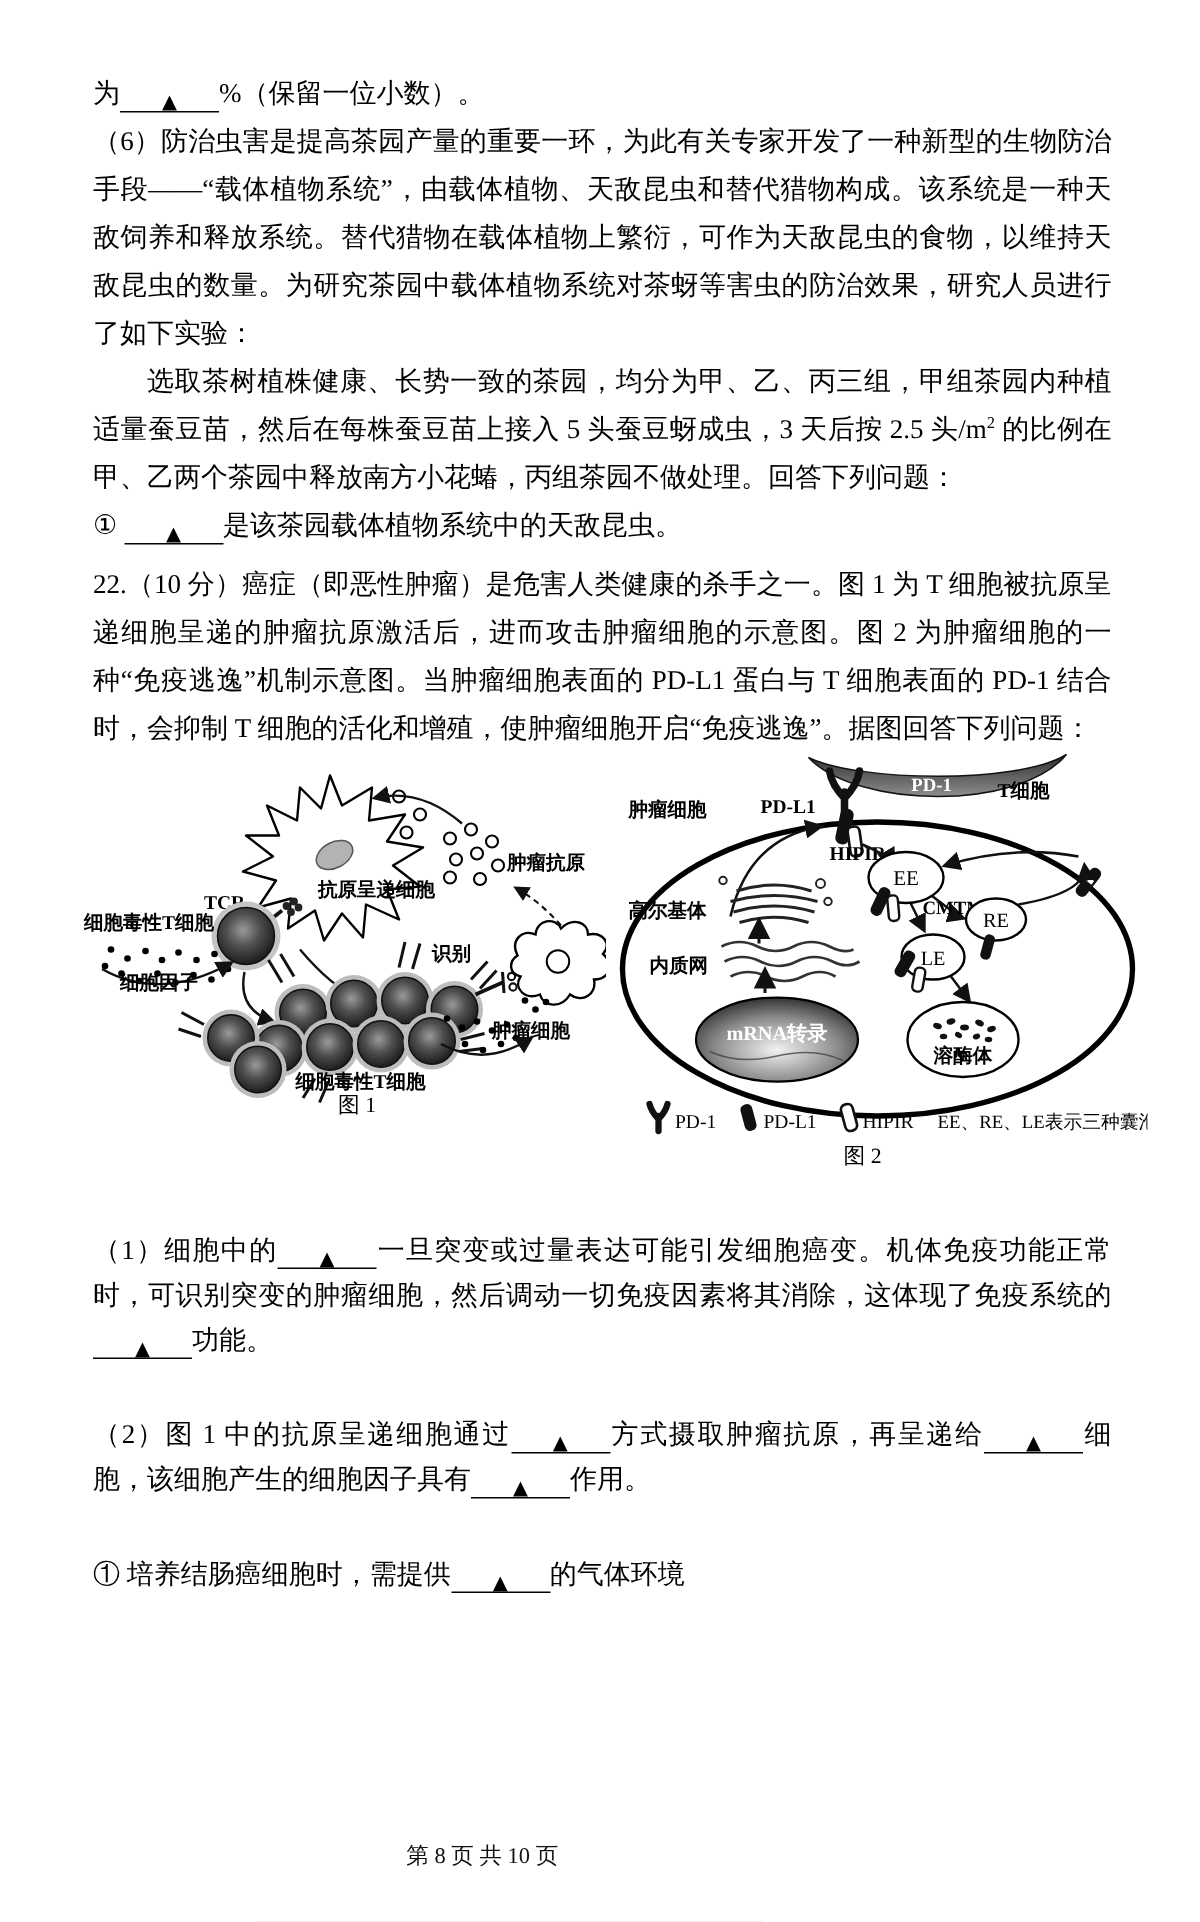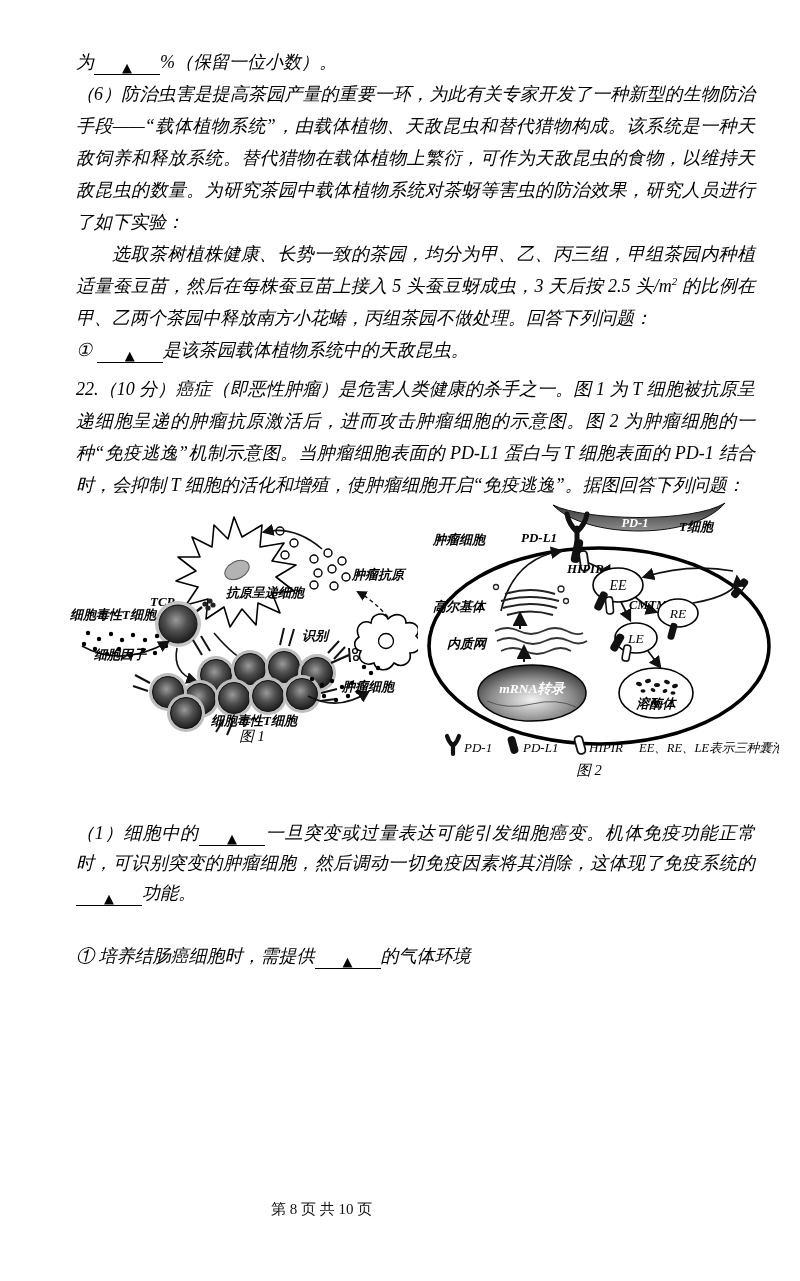--- a/index.html
+++ b/index.html
@@ -1,35 +1,35 @@
 <!DOCTYPE html>
 <html><head>
 <meta charset="utf-8">
 <style>
   html,body{margin:0;padding:0;background:#e8e8e8;}
   .page{position:relative;width:800px;height:1281px;background:#ffffff;color:#000;
         font-family:"Liberation Serif","DejaVu Serif",serif;overflow:hidden;margin:0 auto;}
-  .content{position:absolute;left:76px;top:46px;width:679px;font-style:italic;}
+  .content{position:absolute;left:62px;top:46px;width:679px;}
   .para{margin:0;font-size:18px;line-height:32px;text-align:justify;}
   .para.indent{text-indent:2em;}
   .para.mt{margin-top:7px;}
   .bottom .para{line-height:30px;margin-top:33px;}
   .blank{display:inline-block;min-width:66px;height:19px;border-bottom:1.6px solid #000;
          text-align:center;vertical-align:baseline;line-height:15px;}
   .blank .tri{display:inline-block;font-family:"DejaVu Sans",sans-serif;font-size:13px;
          transform:translateY(4px);}
   sup{font-size:11px;line-height:0;}
   .figures{position:relative;width:800px;height:284px;margin-left:-62px;}
   .fig1{position:absolute;left:52px;top:14px;}
   .fig2{position:absolute;left:403px;top:0;}
   svg text{font-family:"Liberation Serif","DejaVu Serif",serif;}
   .flab{font-size:13px;font-weight:bold;fill:#000;}
   .flat{font-size:13px;fill:#000;}
   .fcap{font-size:14.5px;fill:#000;}
-  .footer{position:absolute;left:0;top:1200px;width:643px;text-align:center;
+  .footer{position:absolute;left:0;top:1228px;width:643px;text-align:center;
           font-size:15px;color:#111;}
 </style>
 </head>
 <body>
 
 <div class="page">
   <div class="content">
 
     <div id="paras-top">
         <p class="para">为<span class="blank"><span class="tri">▲</span></span>%（保留一位小数）。</p>
@@ -327,18 +327,19 @@
           <text class="flat" x="172" y="251">HIPIR</text>
           <text x="222" y="251" font-size="12.5">EE、RE、LE表示三种囊泡</text>
         </g>
 
         <text class="fcap" x="172" y="274" text-anchor="middle">图 2</text>
       </svg>
     </div>
 
     <div id="paras-bottom" class="bottom">
         <p class="para">（1）细胞中的<span class="blank"><span class="tri">▲</span></span>一旦突变或过量表达可能引发细胞癌变。机体免疫功能正常时，可识别突变的肿瘤细胞，然后调动一切免疫因素将其消除，这体现了免疫系统的<span class="blank"><span class="tri">▲</span></span>功能。</p>
+        <p class="para">（2）图 1 中的抗原呈递细胞通过<span class="blank"><span class="tri">▲</span></span>方式摄取肿瘤抗原，再呈递给<span class="blank"><span class="tri">▲</span></span>细胞，该细胞产生的细胞因子具有<span class="blank"><span class="tri">▲</span></span>作用。</p>
         <p class="para">① 培养结肠癌细胞时，需提供<span class="blank"><span class="tri">▲</span></span>的气体环境</p>
       </div>
   </div>
 
   <div class="footer">第 8 页 共 10 页</div>
 </div>
 
 </body></html>

